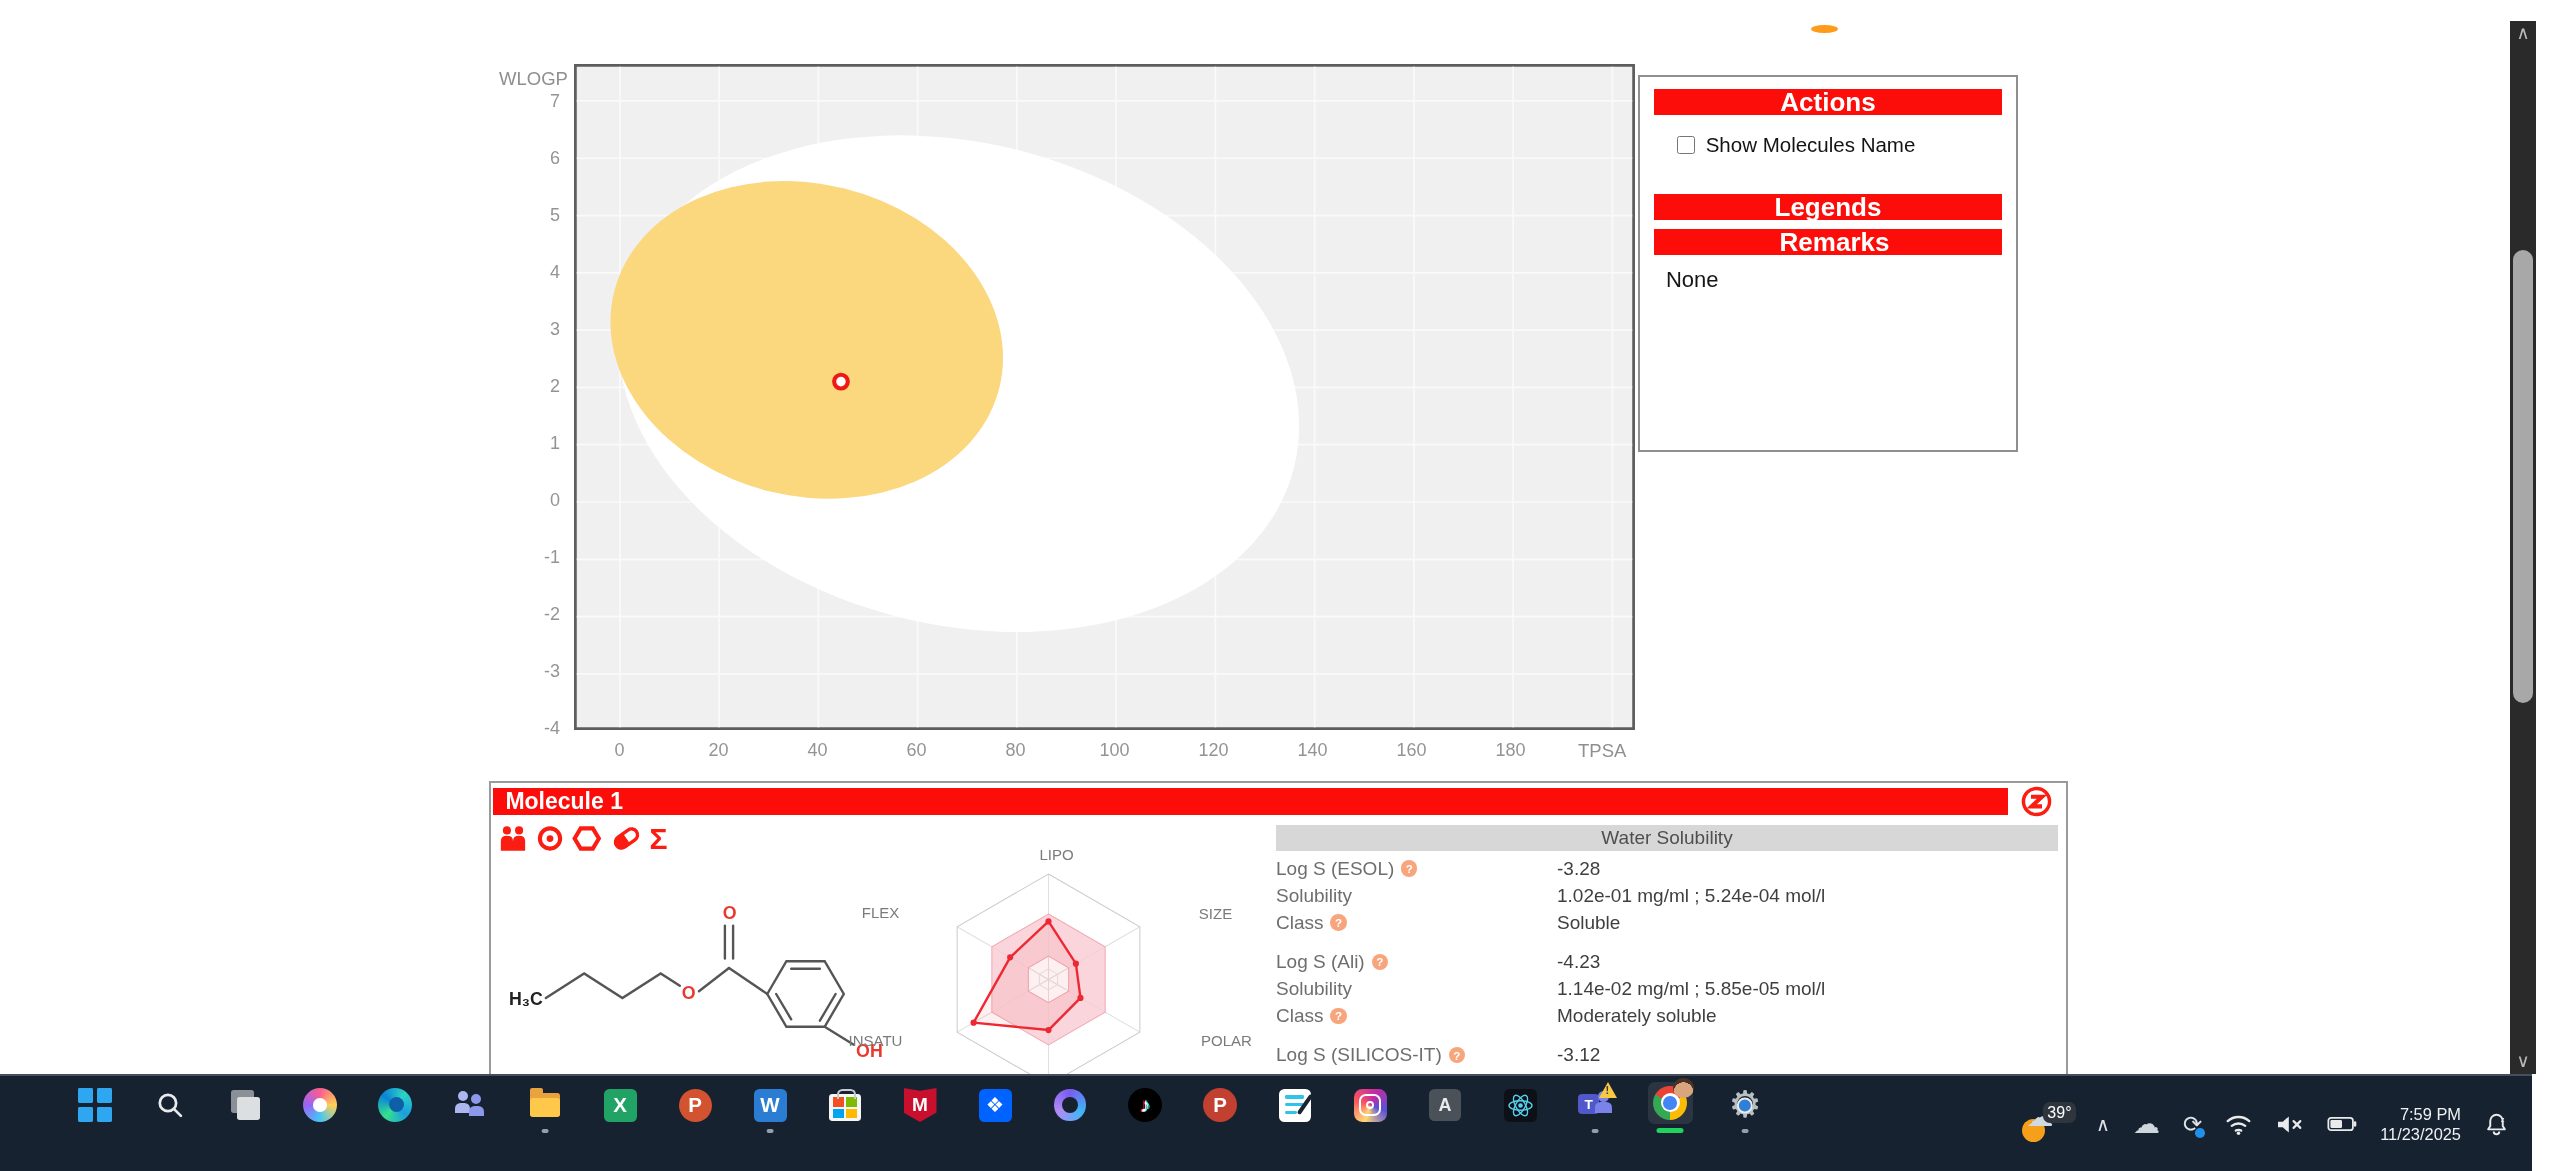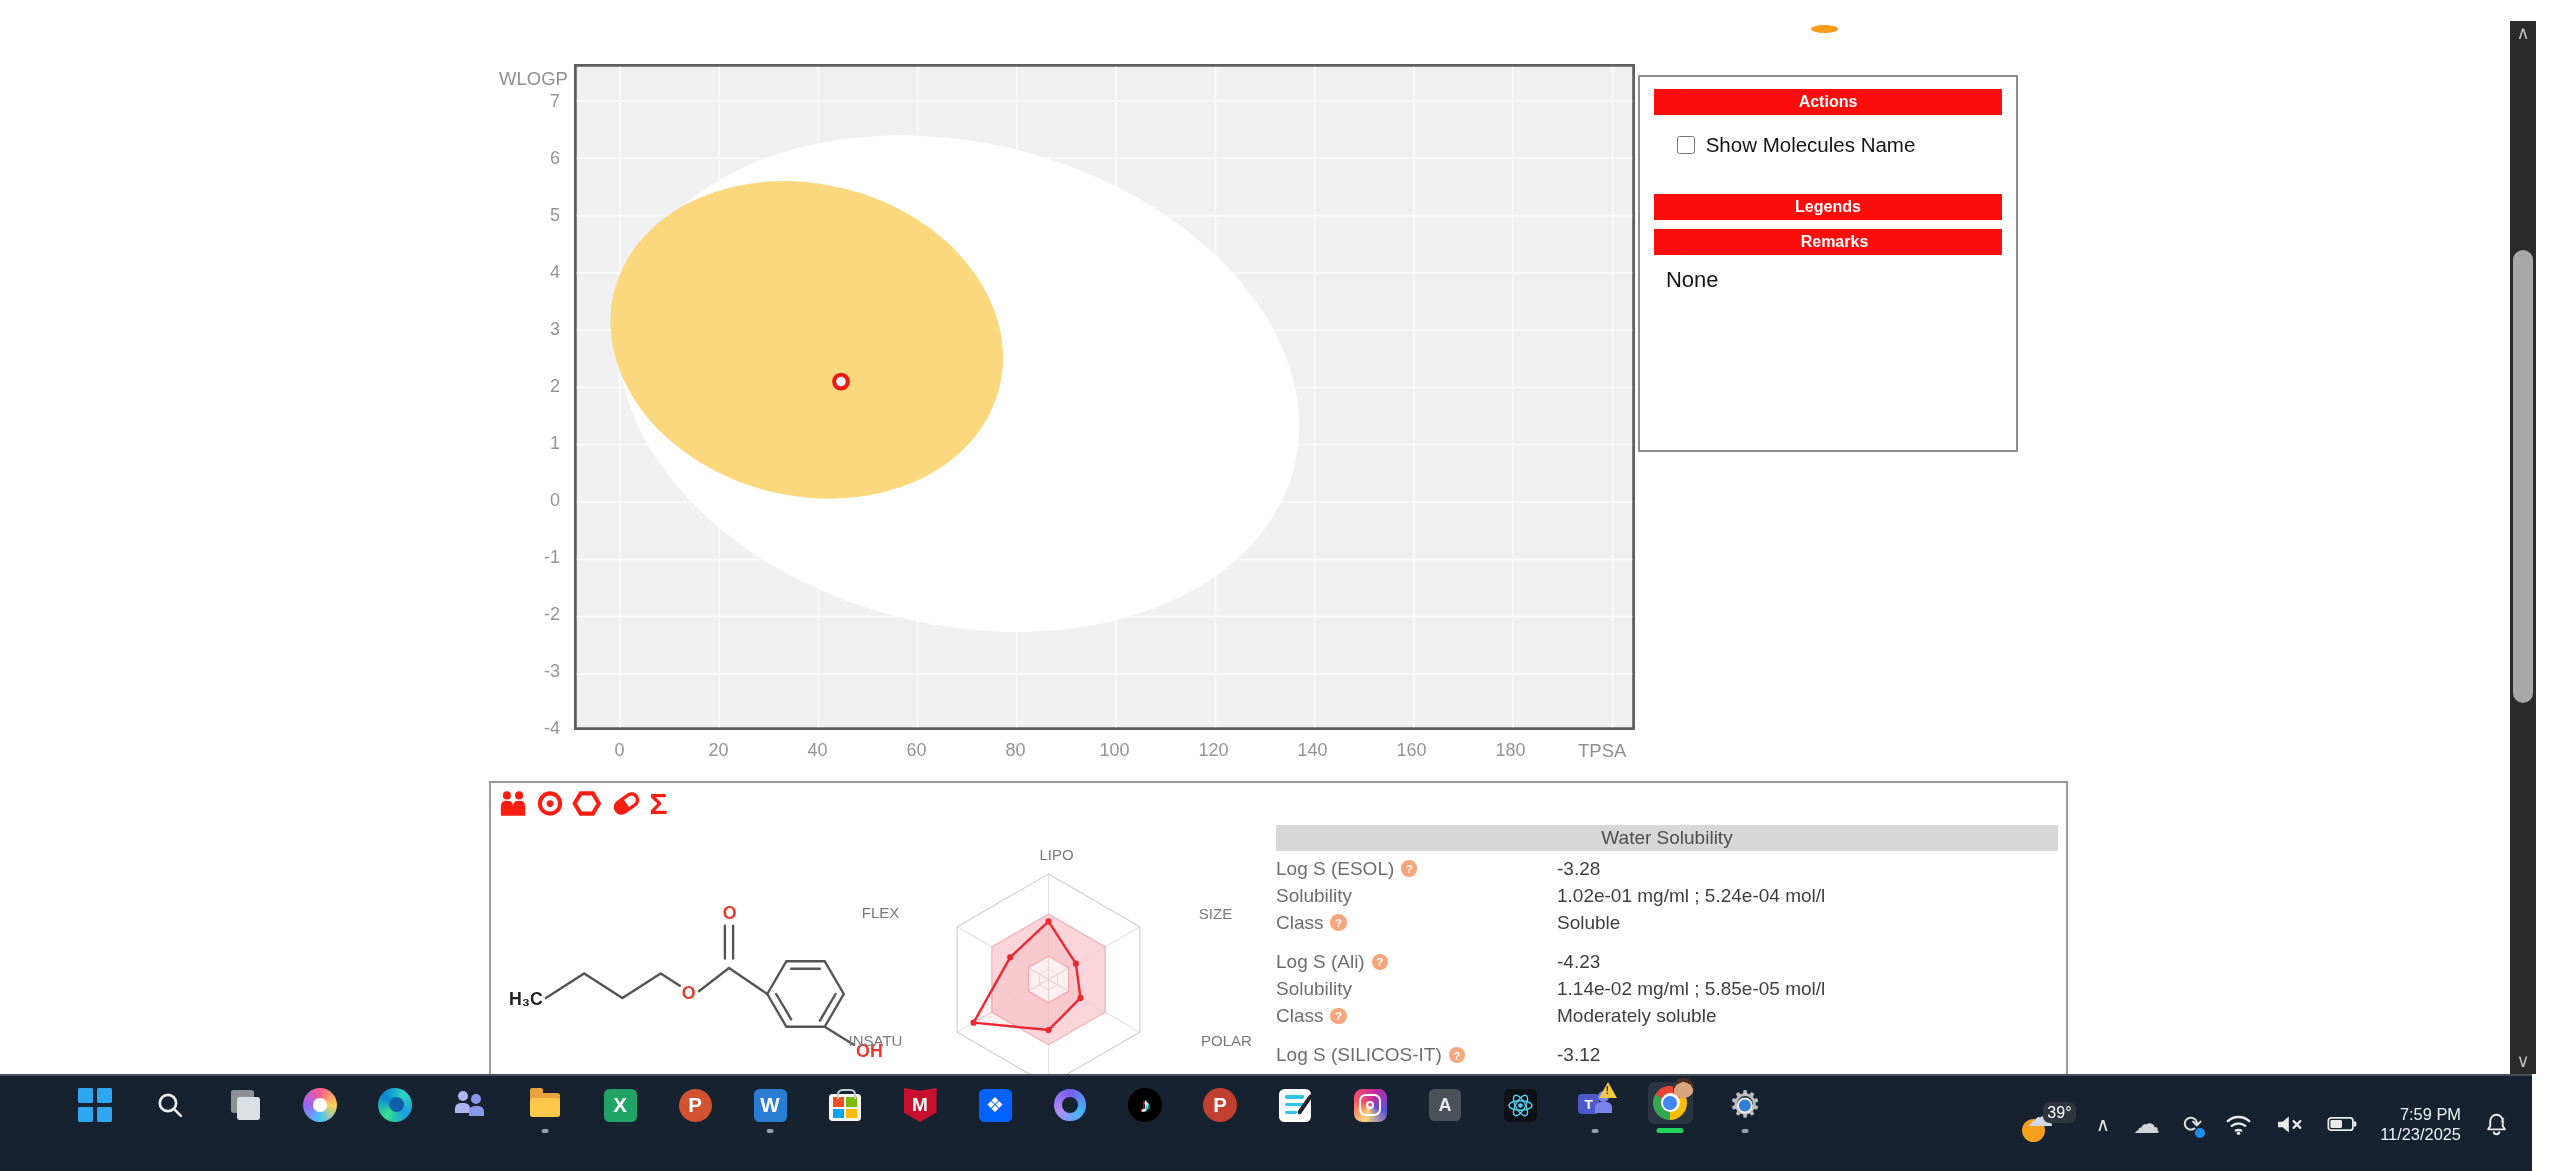--- a/index.html
+++ b/index.html
@@ -18,21 +18,21 @@
   #tpsa-label{left:1578px;top:740px;}
   .yticks{position:absolute;left:472px;top:73px;width:88px;text-align:right;}
   .yticks span{display:block;height:57px;line-height:57px;font-size:18px;color:#949494;}
   .xticks{position:absolute;left:570px;top:740px;display:flex;}
   .xticks span{display:block;width:99px;text-align:center;font-size:18px;color:#949494;}
 
   
   .legend-panel{position:absolute;left:1638px;top:75px;width:380px;height:377px;
     background:#fff;border:2.1px solid #8f8f8f;box-sizing:border-box;padding:11.6px 13.7px;}
   .panel-bar{height:26px;line-height:26px;background:#fc0d09;color:#fff;font-weight:bold;
-    font-size:16px;text-align:center;}
+    font-size:26px;text-align:center;}
   .chk-row{margin:18px 0 0 23px;display:flex;align-items:center;gap:11px;}
   .chk-row input{width:18px;height:18px;margin:0;}
   .chk-row label{font-size:20.5px;color:#141414;}
   .bar-legends{margin-top:37px;}
   .legend-list{margin-top:11px;}
   .legend-row{display:flex;align-items:center;height:32px;}
   .swatch-cell{width:44px;margin-left:25px;display:flex;align-items:center;justify-content:center;}
   .legend-row .lbl{margin-left:40px;font-size:21px;color:#161616;}
   .sw-bbb{width:42px;height:23px;background:#fbd36a;border-radius:4.8px;}
   .sw-hia{width:42px;height:23px;background:#ffffff;border:1.4px solid #ececec;border-radius:4.8px;box-sizing:border-box;}
@@ -249,20 +249,29 @@
   <div class="chk-row">
     <input type="checkbox" id="showNames" style="">
     <label for="showNames">Show Molecules Name</label>
   </div>
   <div class="panel-bar bar-legends">Legends</div>
   <div class="panel-bar bar-remarks">Remarks</div>
   <div class="remarks-value">None</div>
 </div>
 
 <div class="mol-panel">
+  <div class="mol-header">
+    <div class="redbar">Molecule 1</div>
+    <div class="hdr-right hdr-circle-icon">
+      <svg width="33" height="33" viewBox="0 0 48 48">
+        <circle cx="24" cy="24" r="19" fill="none" stroke="#fb1d12" stroke-width="5"></circle>
+        <path d="M16 17 H32 L17 31 H32" fill="none" stroke="#fb1d12" stroke-width="6"></path>
+      </svg>
+    </div>
+  </div>
 
   <div class="mol-toolbar">
     <svg width="30" height="27" viewBox="0 0 44 40">
       <circle cx="13" cy="8" r="6" fill="#fb1d12"></circle>
         <circle cx="31" cy="8" r="6" fill="#fb1d12"></circle>
       <path d="M4 38 V24 q0-8 9-8 q9 0 9 8 V38 Z" fill="#fb1d12"></path>
       <path d="M22 38 V24 q0-8 9-8 q9 0 9 8 V38 Z" fill="#fb1d12"></path>
     </svg>
     <svg width="30" height="27" viewBox="0 0 44 40">
       <circle cx="22" cy="20" r="15" fill="none" stroke="#fb1d12" stroke-width="6"></circle>

